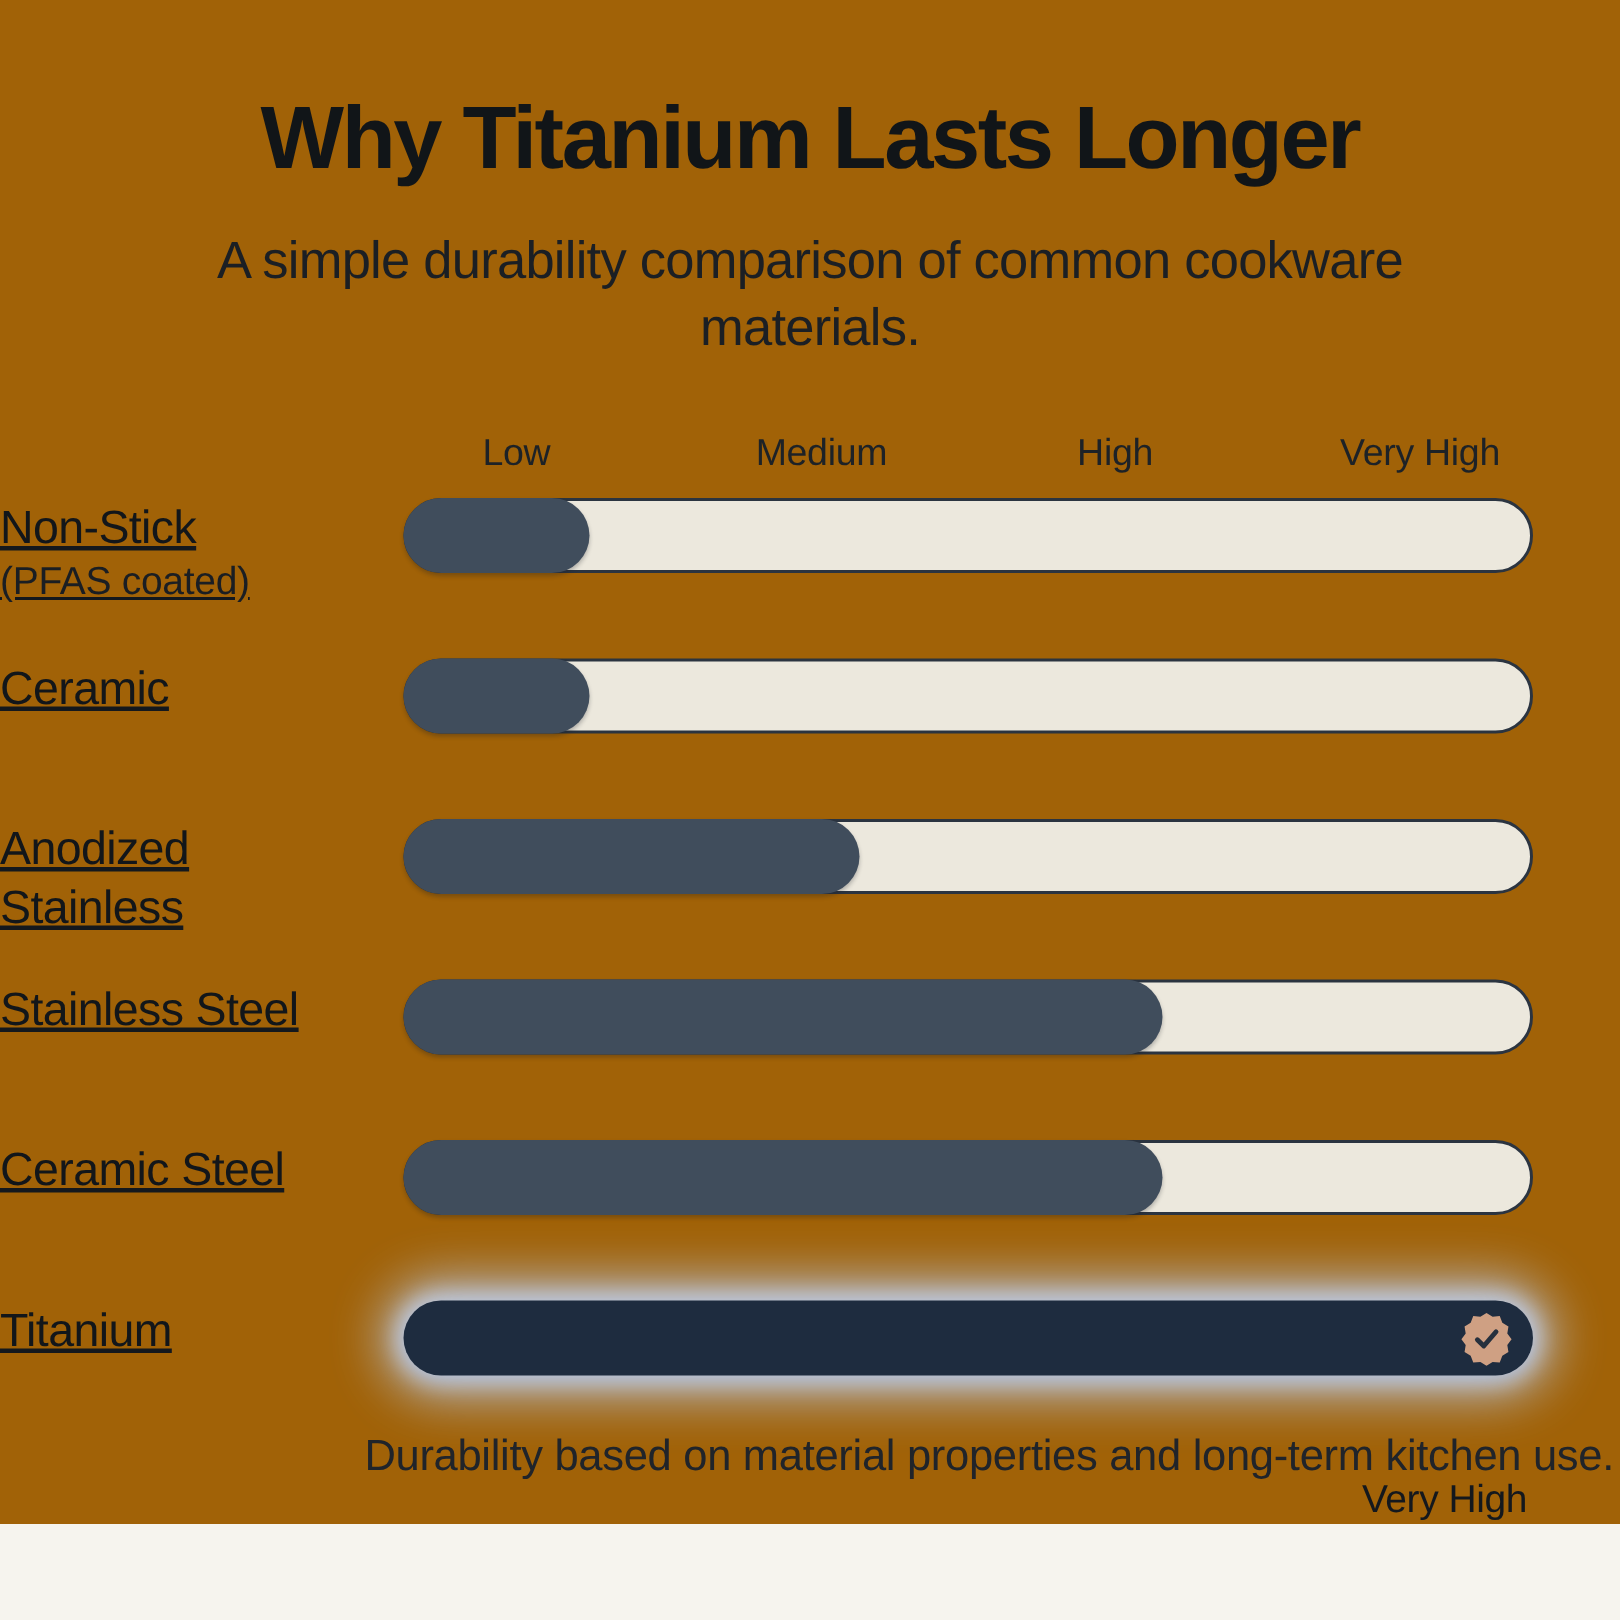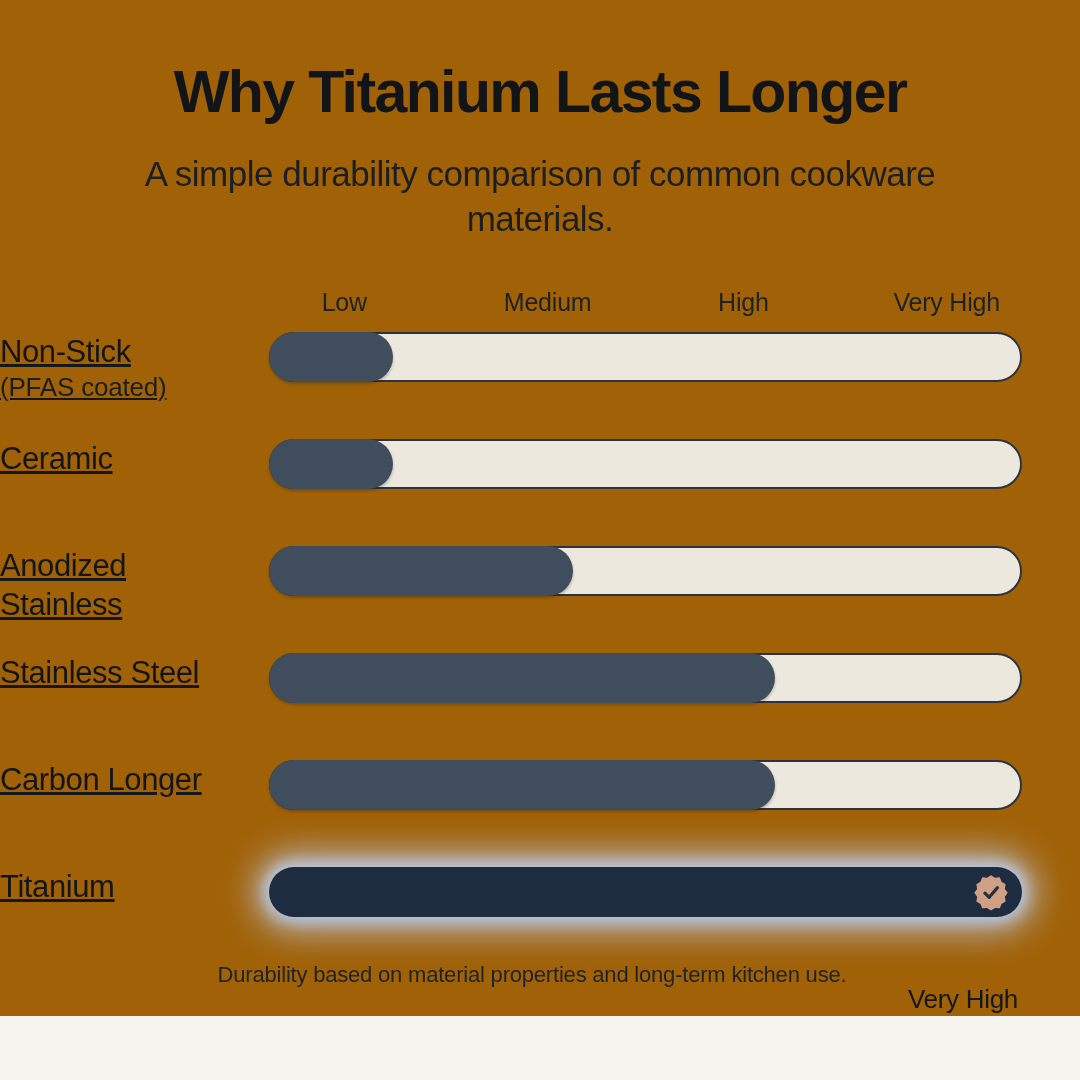--- a/index.html
+++ b/index.html
@@ -170,24 +170,24 @@
     font-size: 26px;
     color: #14181d;
     letter-spacing: -0.3px;
     white-space: nowrap;
   }
 
   
   .footer {
     position: absolute;
     left: 0;
-    right: 16px;
+    right: 4px;
     bottom: 28px;
-    text-align: center;
-    font-size: 22px;
+    text-align: right;
+    font-size: 29px;
     color: #20242a;
     letter-spacing: -0.2px;
   }
 </style>
 </head>
 <body>
 
 <div class="poster">
 
   <div class="header">
@@ -245,21 +245,21 @@
             <div class="row-label"><span>Stainless Steel</span></div>
           </div>
           <div class="bar-col">
             <div class="track">
               <div class="fill" style="width: calc(67% + 4px);"></div>
             </div>
           </div>
         </div>
         <div class="row">
           <div class="label-col">
-            <div class="row-label"><span>Carbon Longer</span></div>
+            <div class="row-label"><span>Ceramic Steel</span></div>
           </div>
           <div class="bar-col">
             <div class="track">
               <div class="fill" style="width: calc(67% + 4px);"></div>
             </div>
           </div>
         </div>
         <div class="row highlight">
           <div class="label-col">
             <div class="row-label"><span>Titanium</span></div>

